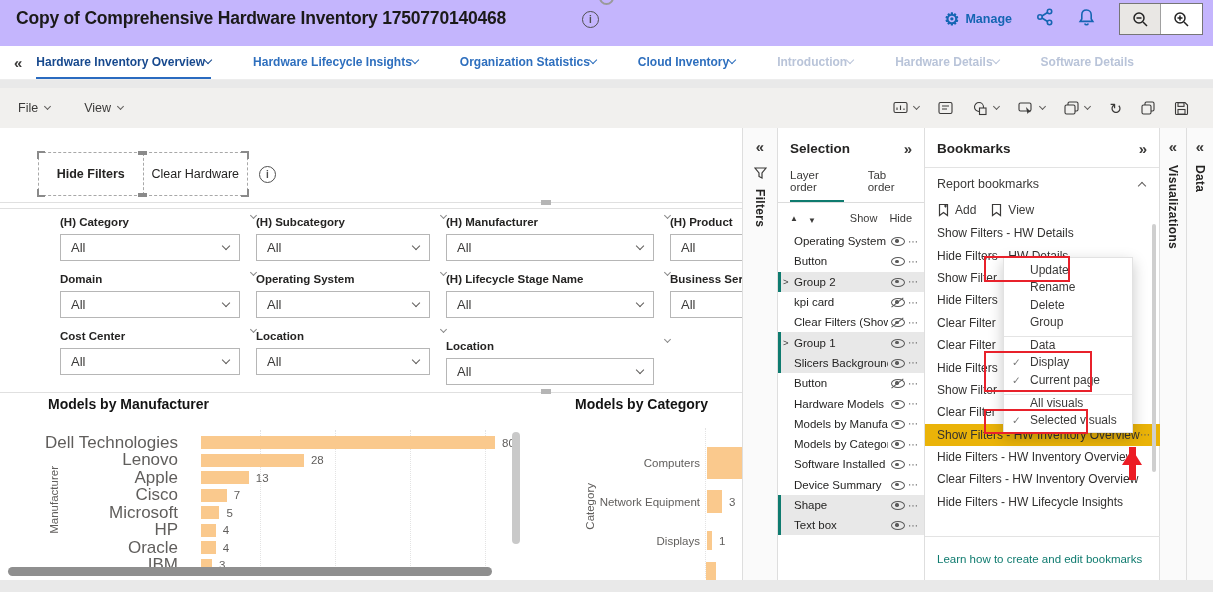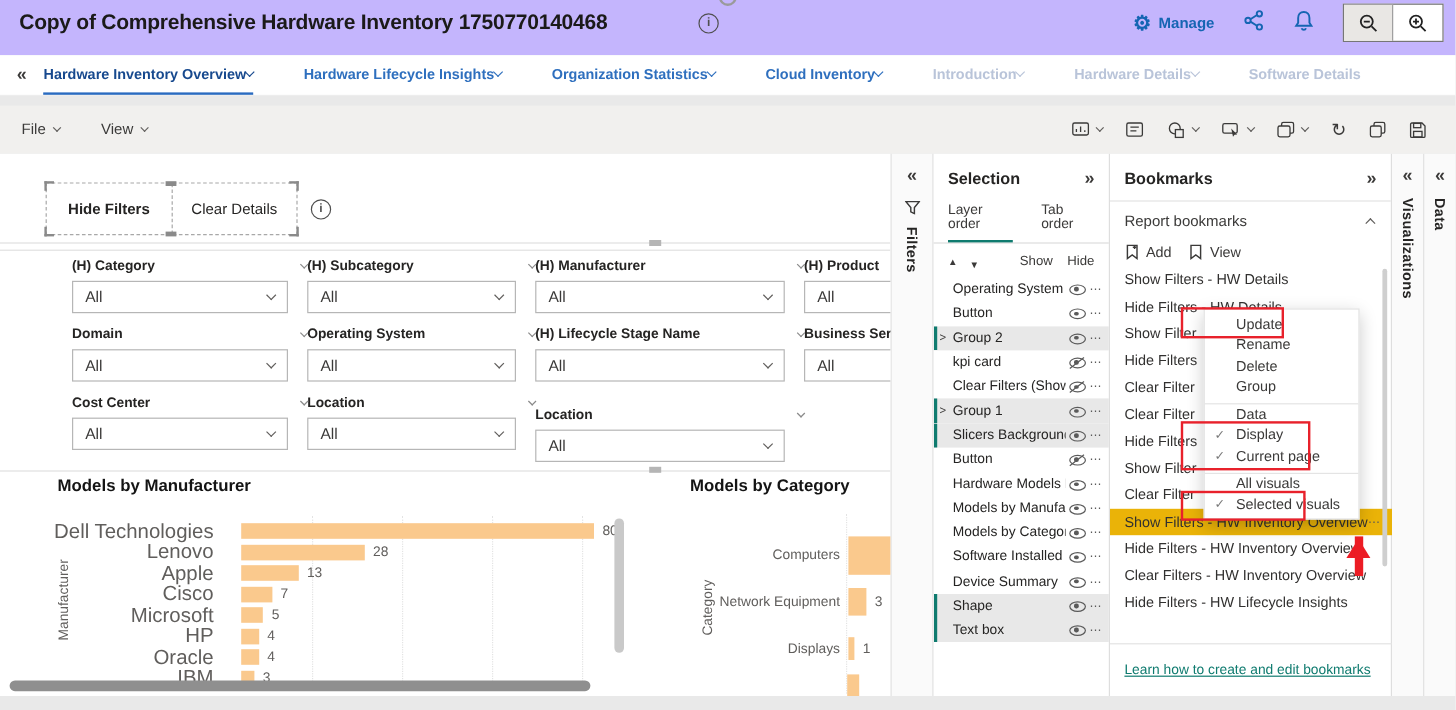--- a/index.html
+++ b/index.html
@@ -51,21 +51,21 @@
   .corner.tl{left:-2px;top:-2px;border-right:none;border-bottom:none}
   .corner.tr{right:-2px;top:-2px;border-left:none;border-bottom:none}
   .corner.bl{left:-2px;bottom:-2px;border-right:none;border-top:none}
   .corner.br{right:-2px;bottom:-2px;border-left:none;border-top:none}
   .midsq{position:absolute;width:9px;height:4px;background:#8a8a8a}
   .midsq.t{left:50%;top:-2px;margin-left:-5px}
   .midsq.b{left:50%;bottom:-2px;margin-left:-5px}
   .canvas-info{position:absolute;left:259px;top:38px}
 
   .slicer-grid{position:absolute;left:60px;top:88px;width:700px;display:grid;grid-template-columns:196px 190px 224px 200px;grid-auto-rows:57px}
-  .slicer .lab-row{display:flex;align-items:center;justify-content:space-between;padding-right:0;font-size:11.5px;font-weight:700;color:#252423}
+  .slicer .lab-row{display:flex;justify-content:space-between;padding-right:0;font-size:11.5px;font-weight:700;color:#252423}
   .slicer .lab-row .chev{width:5px;height:5px;border-width:1.2px;color:#8a8a8a}
   .sl-box{height:27px;border:1px solid #b6b6b6;background:#fff;display:flex;align-items:center;justify-content:space-between;padding:0 10px;font-size:13px;color:#3b3a39;margin-top:6px;margin-right:16px}
   .sl-box .chev{width:6px;height:6px;border-width:1.2px;color:#605e5c}
   .slicer:nth-child(11){transform:translateY(10px)}
 
   .chart-title{position:absolute;font-size:14px;font-weight:700;color:#141414}
   .vgrid{position:absolute;width:0;border-left:1px dotted #e3e3e3}
   .bar-row{display:flex;align-items:center;white-space:nowrap}
   #mfg-rows{position:absolute;left:40px;top:306px;width:480px}
   #mfg-rows .bar-row{height:17.5px}
@@ -121,21 +121,21 @@
   .bm-section .chev{color:#605e5c}
   .bm-actions{display:flex;gap:14px;padding:12px 12px 0;font-size:12px;color:#3b3a39}
   .bm-btn{display:flex;align-items:center;gap:5px}
   .bm-list{position:absolute;left:0;top:94px;width:235px;height:242px;height:calc(452px - 94px - 45px);overflow:hidden}
   .bm-row{display:flex;align-items:center;height:22.4px;padding:0 10px 0 12px;font-size:12px;color:#323130;white-space:nowrap}
   .bm-row.selected{background:#eab308}
   .bm-dots{margin-left:auto;display:none;font-size:10px;color:#5a5a5a}
   .bm-row.selected .bm-dots{display:inline}
   .bm-scroll{position:absolute;right:3px;top:96px;width:4px;height:248px;background:#cfcfcf;border-radius:2px}
   .bm-footer{position:absolute;left:0;bottom:0;width:235px;height:44px;border-top:1px solid #e3e3e3;display:flex;align-items:center;padding-left:12px}
-  .bm-link{font-size:11.5px;color:#0f7b6f;text-decoration:underline}
+  .bm-link{font-size:11.5px;color:#0f7b6f;}
 
   
   .context-menu{position:absolute;left:1003px;top:257px;width:130px;background:#fff;border:1px solid #e2e2e2;box-shadow:0 5px 14px rgba(0,0,0,.22);padding:3px 0;z-index:6}
   .cm-item{height:17.5px;display:flex;align-items:center;font-size:12px;color:#3b3a39;padding:0 8px}
   .cm-item.sep{border-top:1px solid #e4e4e4;margin-top:5px}
   .cm-check{width:18px;font-size:10.5px;color:#7a7a7a;visibility:hidden;flex:none}
   .cm-item.checked .cm-check{visibility:visible}
   .redbox{position:absolute;border:2.5px solid #e8212b;z-index:7}
   .box-update{left:984px;top:256px;width:86px;height:26px}
   .box-display{left:984px;top:351px;width:108px;height:41px}
@@ -300,21 +300,21 @@
 
   <div class="canvas">
     <div class="filter-btns">
       <span class="corner tl"></span>
       <span class="corner tr"></span>
       <span class="corner bl"></span>
       <span class="corner br"></span>
       <span class="midsq t"></span>
       <span class="midsq b"></span>
       <span class="fb-half first">Hide Filters</span>
-      <span class="fb-half">Clear Details</span>
+      <span class="fb-half">Clear Hardware</span>
     </div>
     <span class="canvas-info info-circle">i</span>
 
     <div class="hline" style="top:74px"></div>
     <div class="hline" style="top:80px"></div>
     <span class="handle" style="left:541px;top:72px"></span>
     <div class="hline" style="top:264px"></div>
     <span class="handle" style="left:541px;top:261px"></span>
 
     <div class="slicer-grid">

